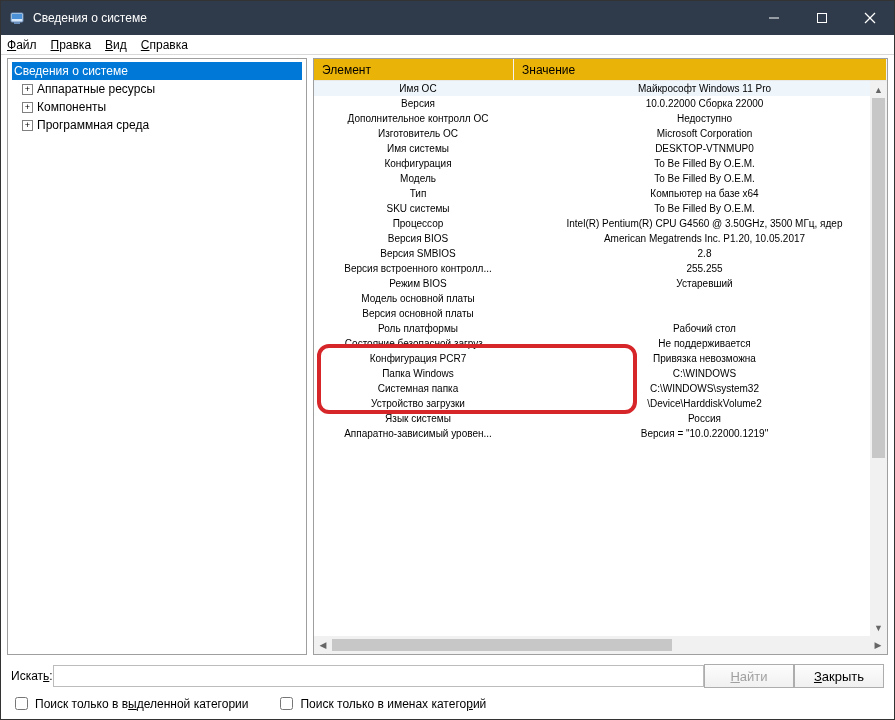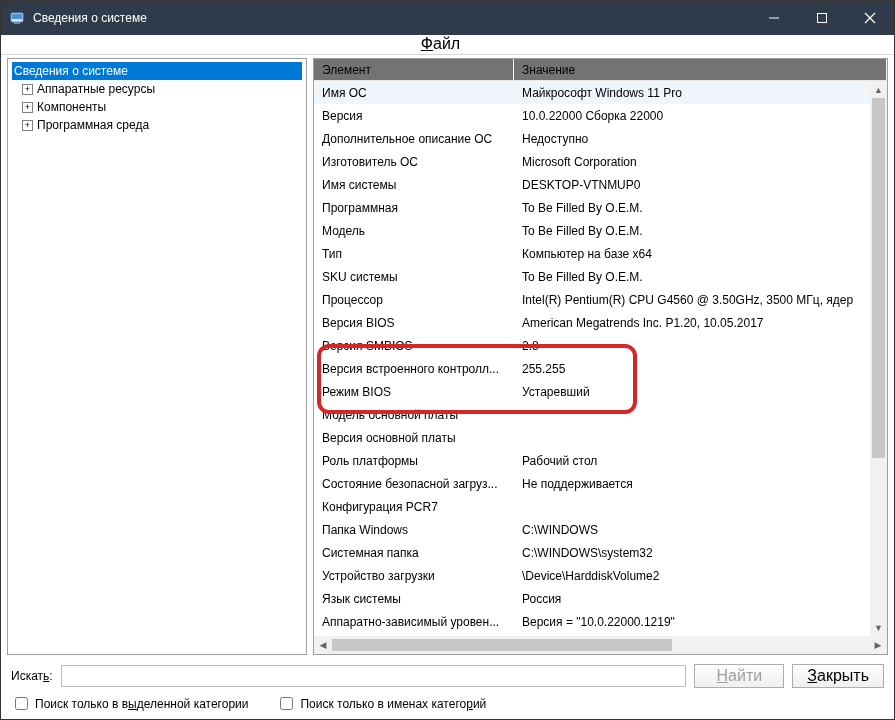--- a/index.html
+++ b/index.html
@@ -48,22 +48,21 @@
     justify-content: center;
     color: #fff;
   }
   .menubar {
     height: 20px;
     background: #fff;
     display: flex;
     align-items: center;
     padding: 0 6px;
     border-bottom: 1px solid #d8d8d8;
-    font-size: 16px;
-    flex-direction: column;
+    font-size: 12px;
   }
   .menubar .menu-item {
     margin-right: 14px;
     cursor: default;
   }
   .menubar .menu-item .ul { text-decoration: underline; }
   .client {
     flex: 1;
     display: flex;
     padding: 3px 6px 3px 6px;
@@ -110,42 +109,43 @@
     display: flex;
     flex-direction: column;
     min-width: 0;
     position: relative;
   }
   .col-head {
     display: flex;
     height: 22px;
     align-items: center;
     font-size: 12px;
-    background: #737373;
+    background: #eab308;
     border-bottom: 1px solid #e8e8e8;
   }
   .col-head .col {
     padding-left: 8px;
     display: flex;
     align-items: center;
     height: 100%;
     border-right: 1px solid #f3f3f3;
   }
   .col-head .col1 { width: 200px; }
   .col-head .col2 { flex: 1; }
   .rows {
     flex: 1;
     overflow: hidden;
     position: relative;
   }
   .row {
     display: flex;
-    height: 23px;
-    align-items: center;
-    font-size: 12px;
+    height: 15px;
+    align-items: center;
+    font-size: 10px;
+    text-align: center;
   }
   .row.sel { background: #eef5fb; }
   .row .c1 {
     width: 200px;
     padding-left: 8px;
     white-space: nowrap;
     overflow: hidden;
     text-overflow: ellipsis;
   }
   .row .c2 {
@@ -202,37 +202,36 @@
     height: 360px;
     background: #c7c7c7;
   }
   .bottom-area {
     background: #fff;
     padding: 6px 10px 6px 10px;
   }
   .search-row {
     display: flex;
     align-items: center;
-    gap: 8px;
     margin-bottom: 6px;
   }
   .search-row label .ul { text-decoration: underline; }
   .search-row input[type="text"] {
     flex: 1;
     height: 22px;
     border: 1px solid #bcbcbc;
     padding: 0 4px;
     font-size: 12px;
   }
   .btn {
     height: 24px;
     min-width: 90px;
     border: 1px solid #adadad;
     background: linear-gradient(#fdfdfd,#f0f0f0);
-    font-size: 16px;
+    font-size: 13px;
     padding: 0 14px;
     cursor: default;
   }
   .btn .ul { text-decoration: underline; }
   .btn:disabled { color: #a0a0a0; }
   .check-row {
     display: flex;
     align-items: flex-end;
     gap: 28px;
   }
@@ -312,33 +311,33 @@
       <div class="rows" id="rows">
           <div class="row sel">
             <div class="c1">Имя ОС</div>
             <div class="c2">Майкрософт Windows 11 Pro</div>
           </div>
           <div class="row">
             <div class="c1">Версия</div>
             <div class="c2">10.0.22000 Сборка 22000</div>
           </div>
           <div class="row">
-            <div class="c1">Дополнительное описание ОС</div>
+            <div class="c1">Дополнительное контролл ОС</div>
             <div class="c2">Недоступно</div>
           </div>
           <div class="row">
             <div class="c1">Изготовитель ОС</div>
             <div class="c2">Microsoft Corporation</div>
           </div>
           <div class="row">
             <div class="c1">Имя системы</div>
             <div class="c2">DESKTOP-VTNMUP0</div>
           </div>
           <div class="row">
-            <div class="c1">Программная</div>
+            <div class="c1">Конфигурация</div>
             <div class="c2">To Be Filled By O.E.M.</div>
           </div>
           <div class="row">
             <div class="c1">Модель</div>
             <div class="c2">To Be Filled By O.E.M.</div>
           </div>
           <div class="row">
             <div class="c1">Тип</div>
             <div class="c2">Компьютер на базе x64</div>
           </div>
@@ -376,20 +375,21 @@
           <div class="row">
             <div class="c1">Роль платформы</div>
             <div class="c2">Рабочий стол</div>
           </div>
           <div class="row">
             <div class="c1">Состояние безопасной загруз...</div>
             <div class="c2">Не поддерживается</div>
           </div>
           <div class="row">
             <div class="c1">Конфигурация PCR7</div>
+            <div class="c2">Привязка невозможна</div>
           </div>
           <div class="row">
             <div class="c1">Папка Windows</div>
             <div class="c2">C:\WINDOWS</div>
           </div>
           <div class="row">
             <div class="c1">Системная папка</div>
             <div class="c2">C:\WINDOWS\system32</div>
           </div>
           <div class="row">

